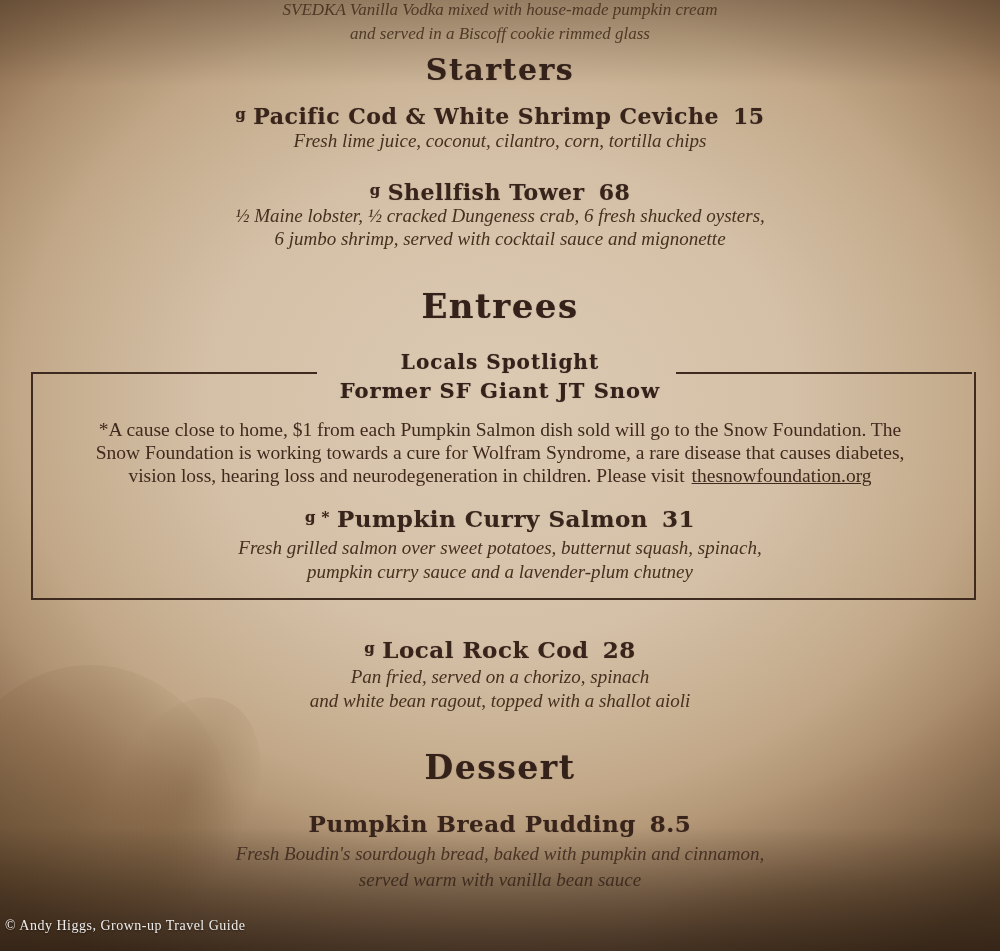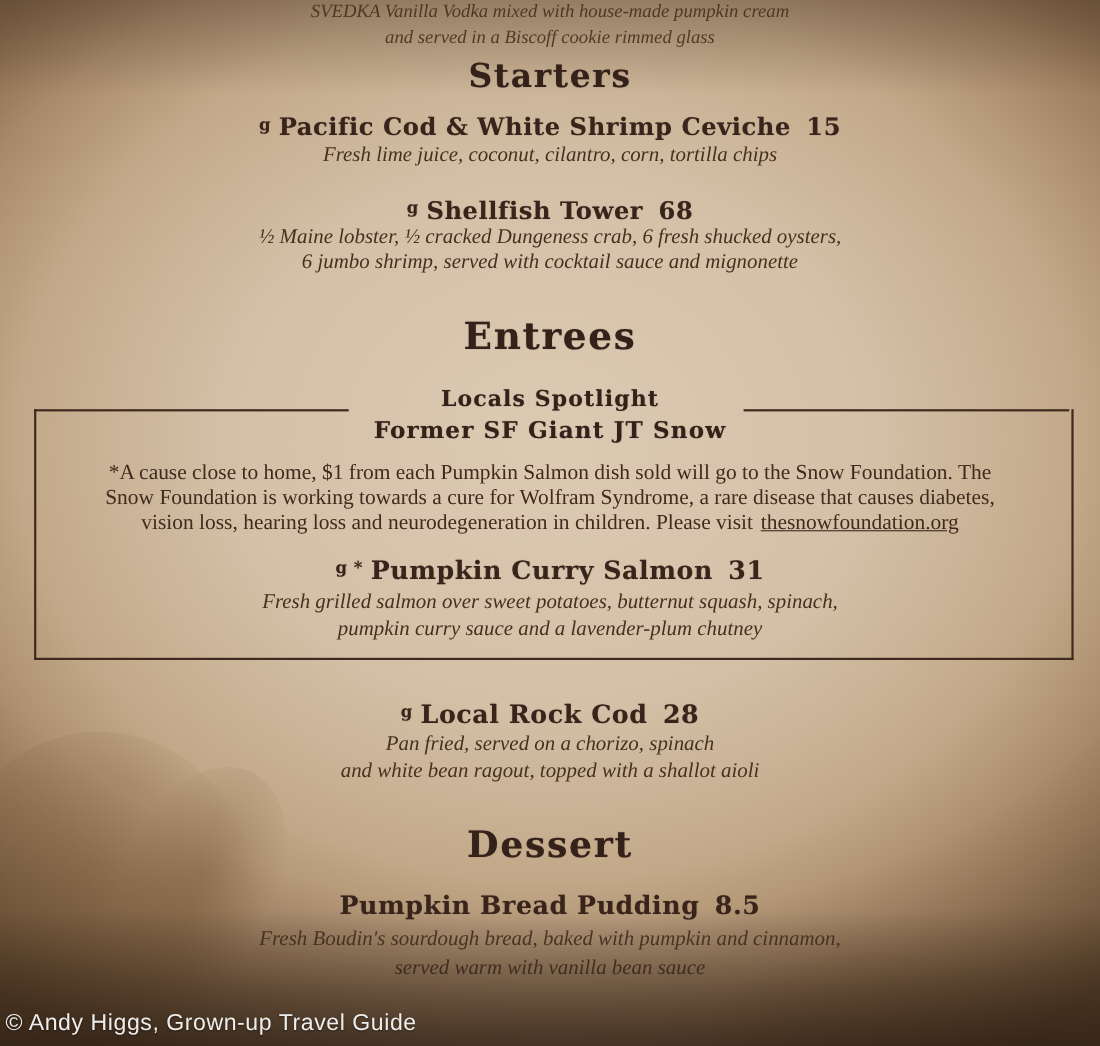--- a/index.html
+++ b/index.html
@@ -58,21 +58,21 @@
   .spotbox{
     position:absolute; left:31px; top:372px; width:941px; height:226px;
     border-left:2px solid #3e2a1e; border-right:2px solid #3e2a1e; border-bottom:2px solid #3e2a1e;
   }
   .spotbox-topseg{position:absolute; top:372px; height:0; border-top:2px solid #3e2a1e;}
   #spot-top-left{left:31px; width:286px;}
   #spot-top-right{left:676px; width:296px;}
   
   #watermark{
     position:absolute; left:5px; top:918px; z-index:9;
-    font-family:Liberation Sans, sans-serif; font-size:21px; color:#efedeb;
+    font-family:Liberation Serif, serif; font-size:14px; color:#efedeb;
     text-shadow:0 1px 2px rgba(0,0,0,0.45); letter-spacing:0.5px;
   }
 </style>
 </head>
 <body>
 
 <div id="stage">
 
   <div class="crab-blob" id="crab-left-claw"></div>
   <div class="crab-blob" id="crab-left-claw2"></div>

